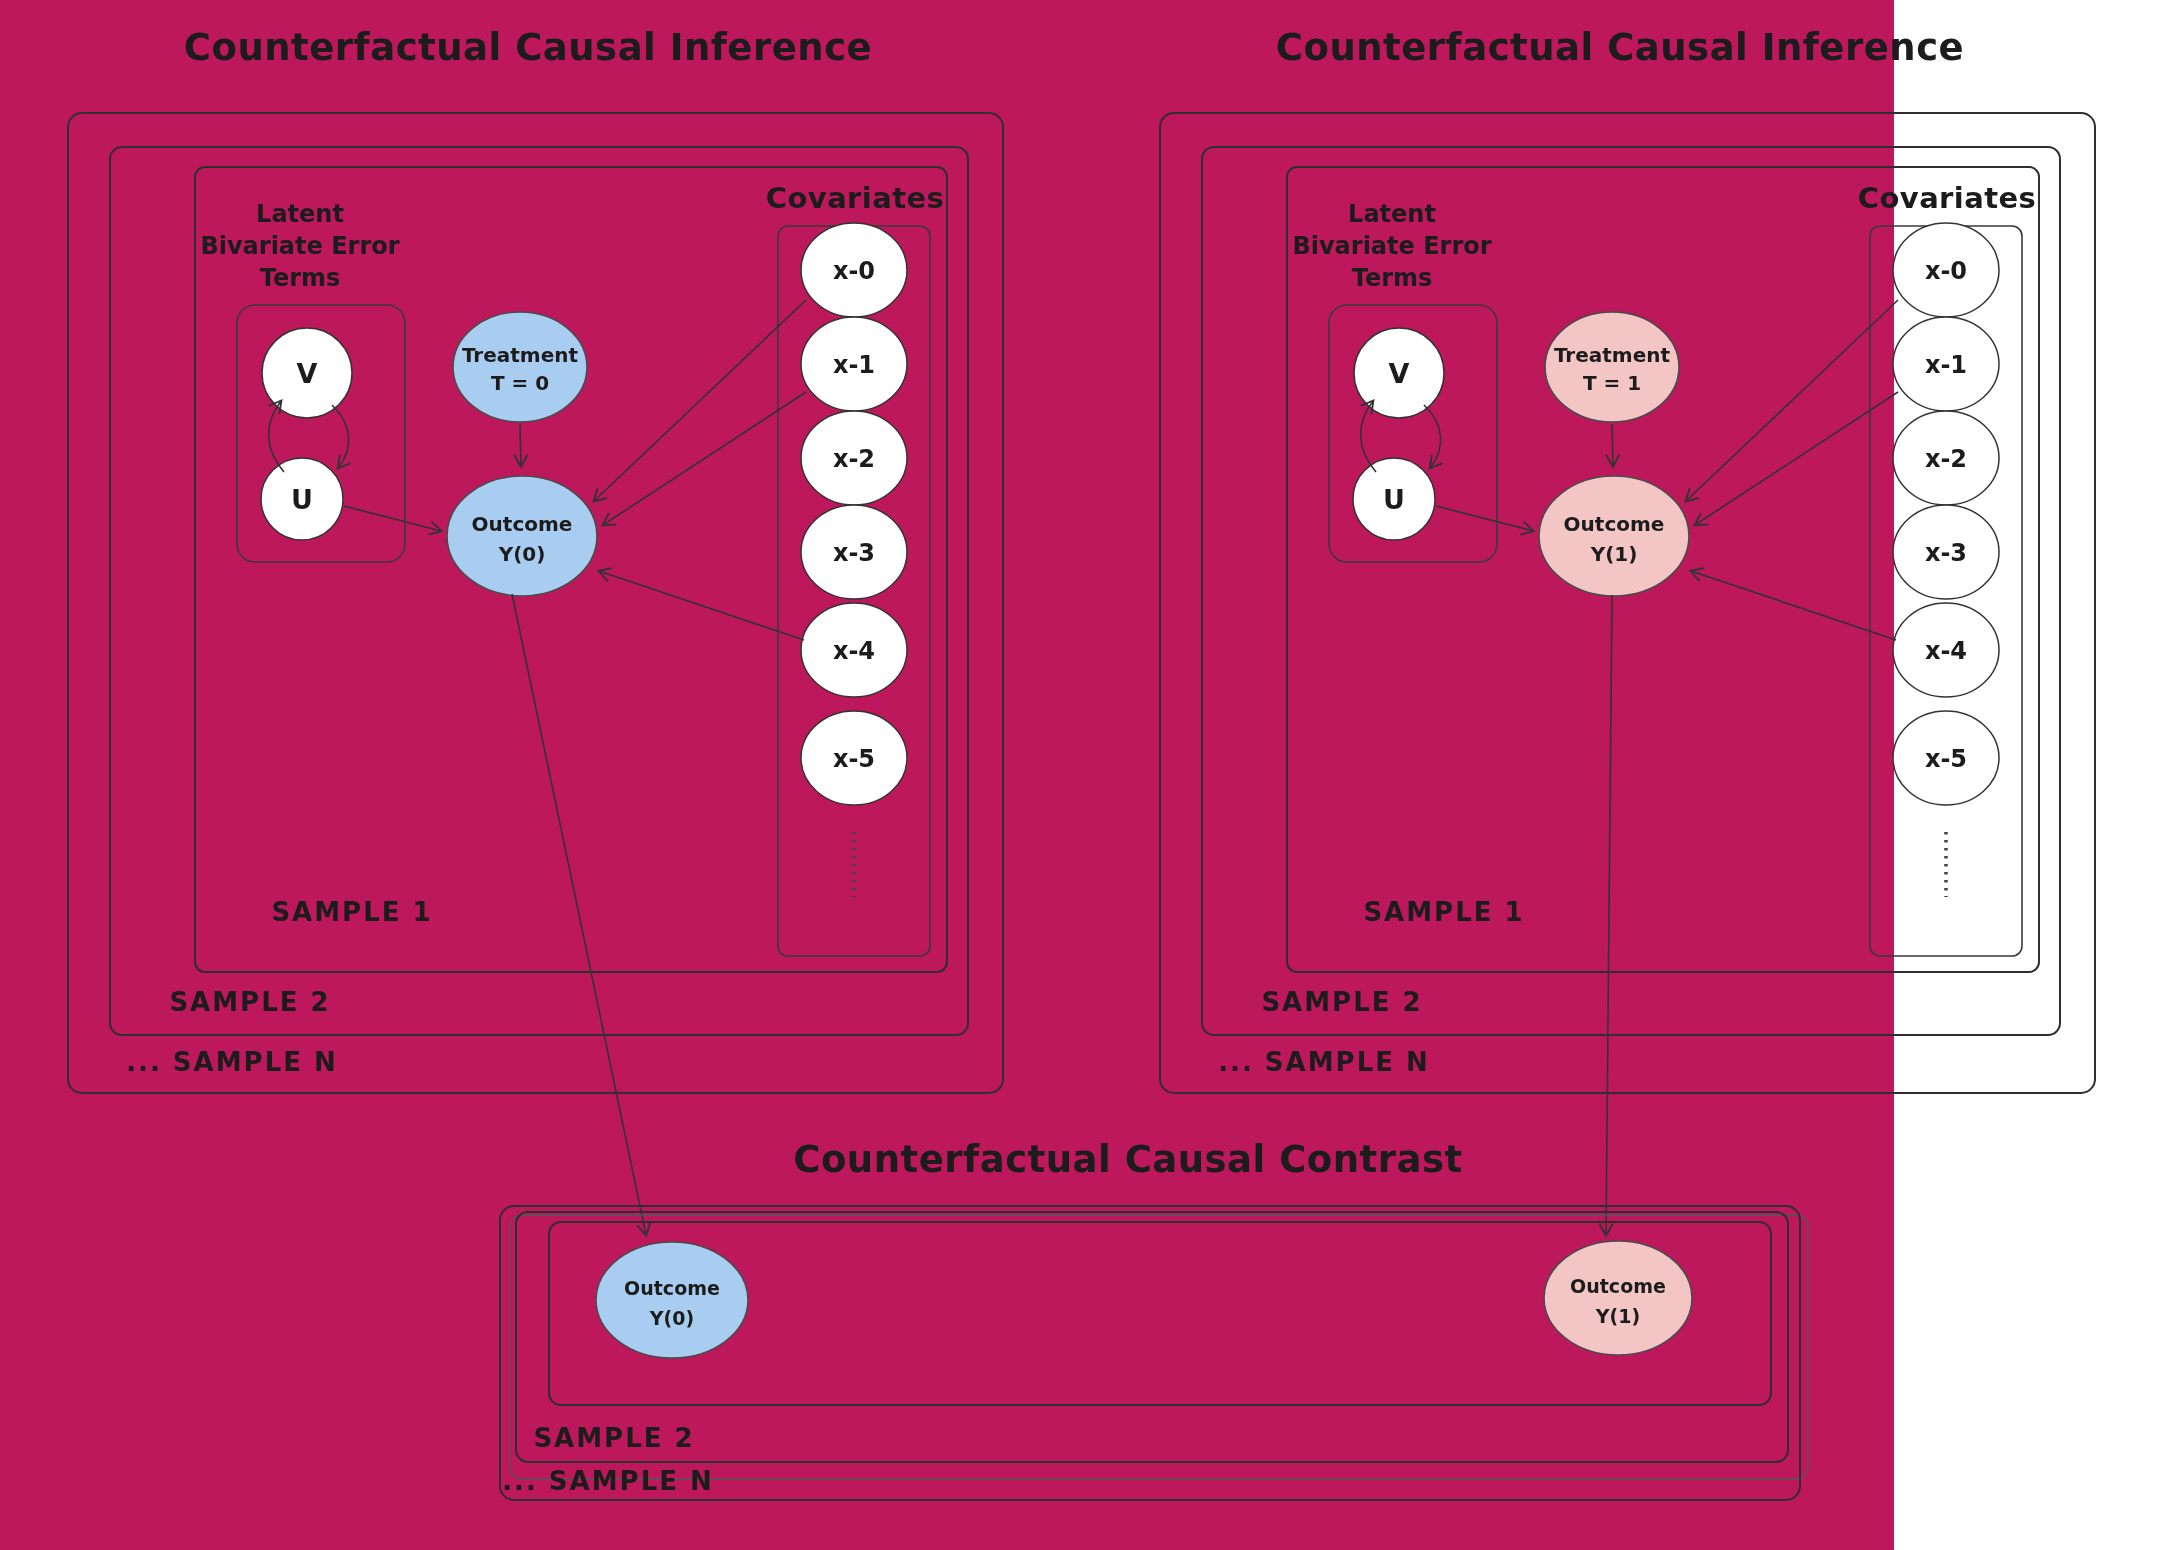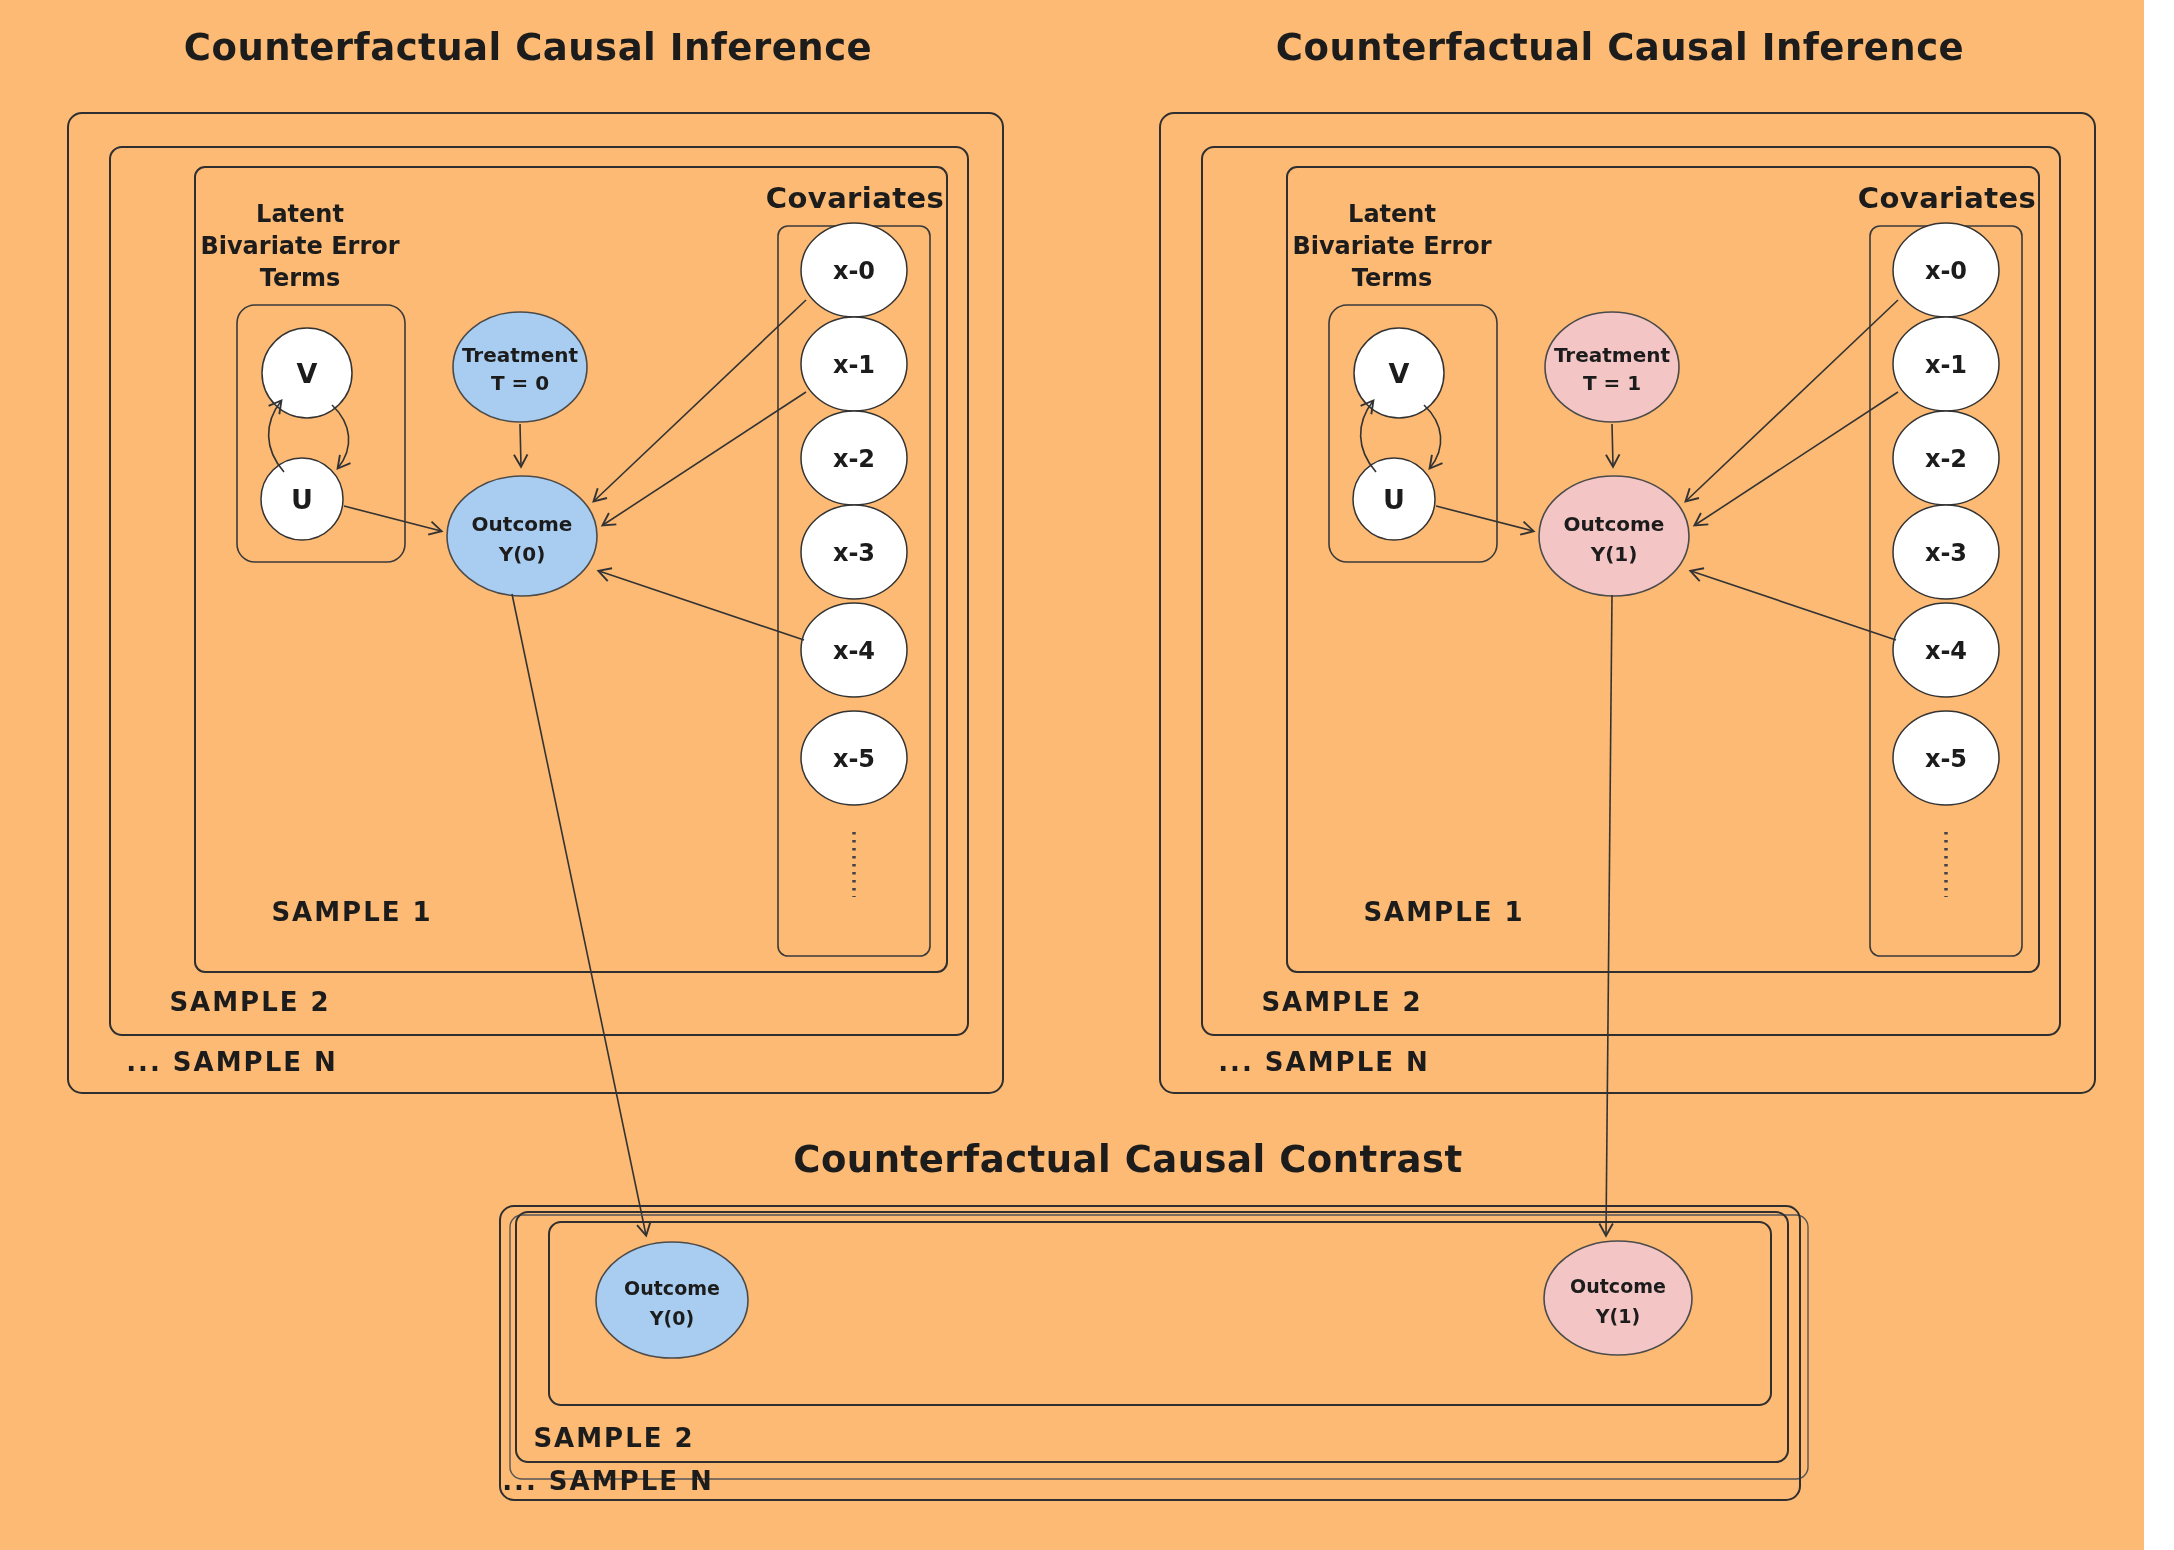--- a/index.html
+++ b/index.html
@@ -1,16 +1,16 @@
 <!DOCTYPE html>
 <html><head>
 <meta charset="utf-8">
 <style>
   html,body{margin:0;padding:0;background:#ffffff;}
-  .stage{position:relative;width:2144px;height:1550px;background:#fdba74;
+  .stage{position:relative;width:1894px;height:1550px;background:#be185d;
          font-family:"DejaVu Sans", sans-serif;}
   svg{display:block;}
   text{fill:#1c1c1c;font-family:"DejaVu Sans", sans-serif;}
   .big-title{font-size:37px;font-weight:700;letter-spacing:.5px;}
   .section-title{font-size:29px;font-weight:700;letter-spacing:.4px;}
   .latent-title{font-size:24px;font-weight:600;}
   .sample-label{font-size:26px;font-weight:700;letter-spacing:2px;}
   .node-label{font-size:20px;font-weight:600;}
   .node-label-sm{font-size:19px;font-weight:600;}
   .vu-label{font-size:27px;font-weight:700;}

